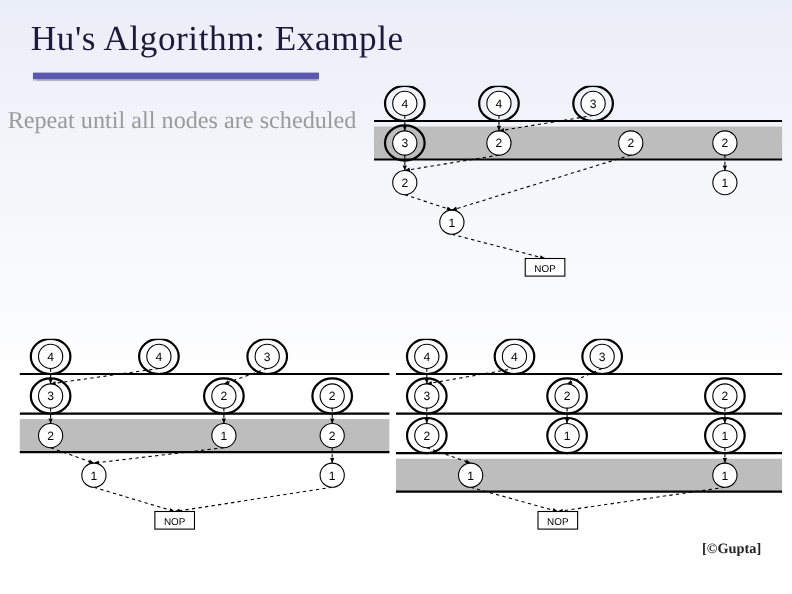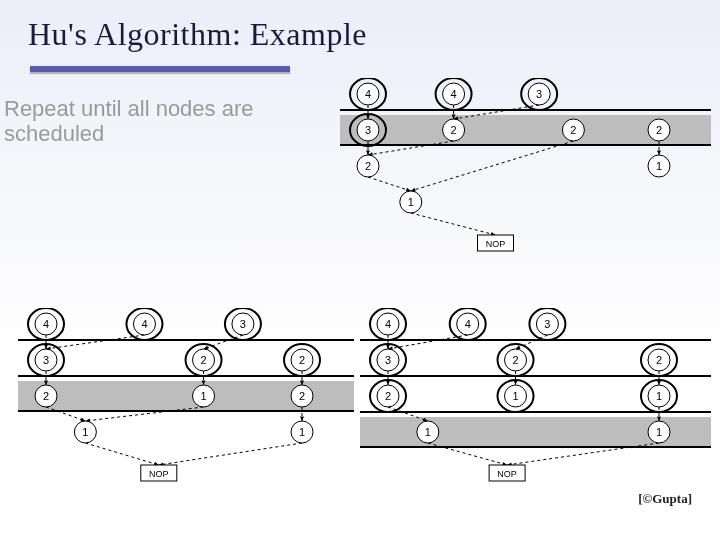--- a/index.html
+++ b/index.html
@@ -32,22 +32,22 @@
     width: 260px;
     height: 6px;
     background: #5a5ab0;
     box-shadow: 0 2px 1px rgba(0,0,0,0.25);
   }
   .subtext {
     position: absolute;
     left: 4px;
     top: 96px;
     width: 320px;
-    text-align: left;
-    font-family: Liberation Sans, sans-serif;
+    text-align: right;
+    font-family: Liberation Serif, serif;
     font-size: 22px;
     color: #9a9a9a;
     line-height: 1.15;
   }
   .credit {
     position: absolute;
     right: 28px;
     bottom: 12px;
     font-family: Liberation Serif, serif;
     font-size: 13px;

